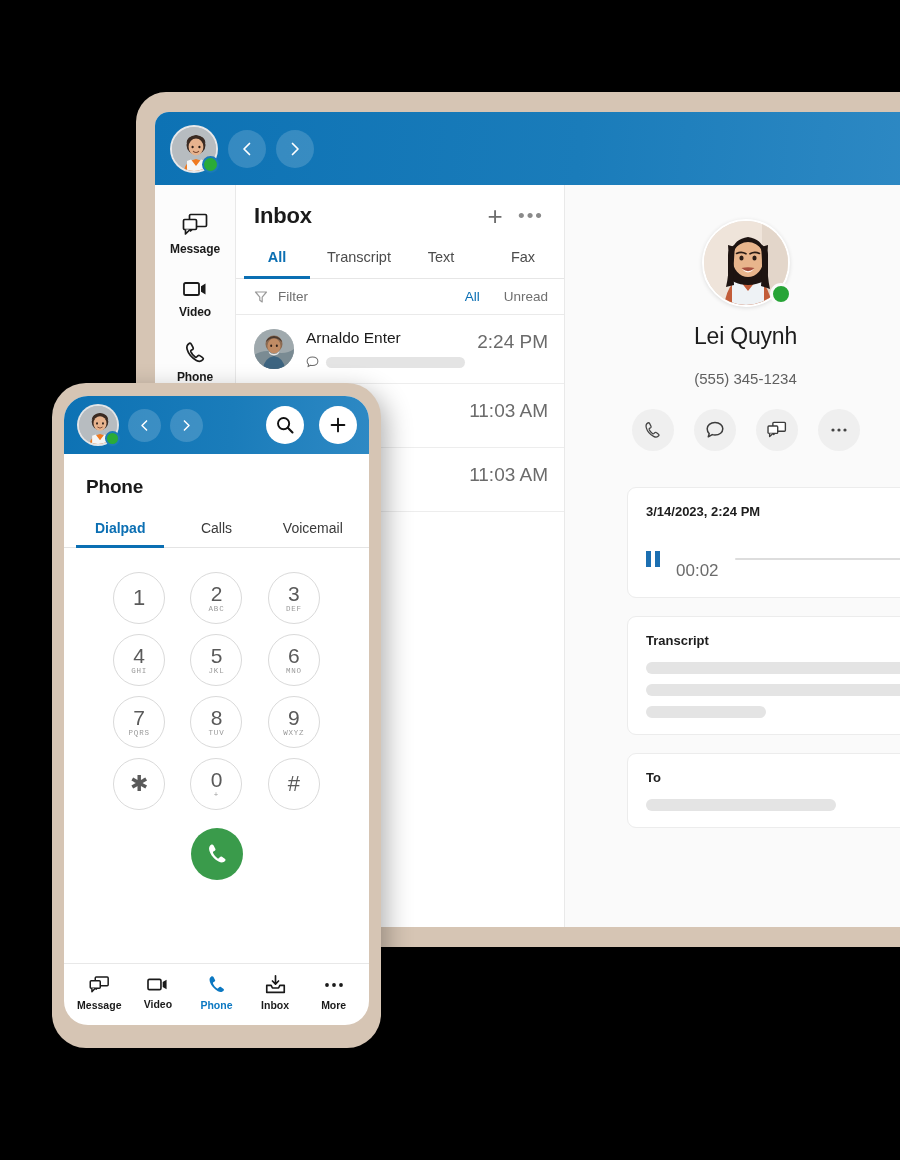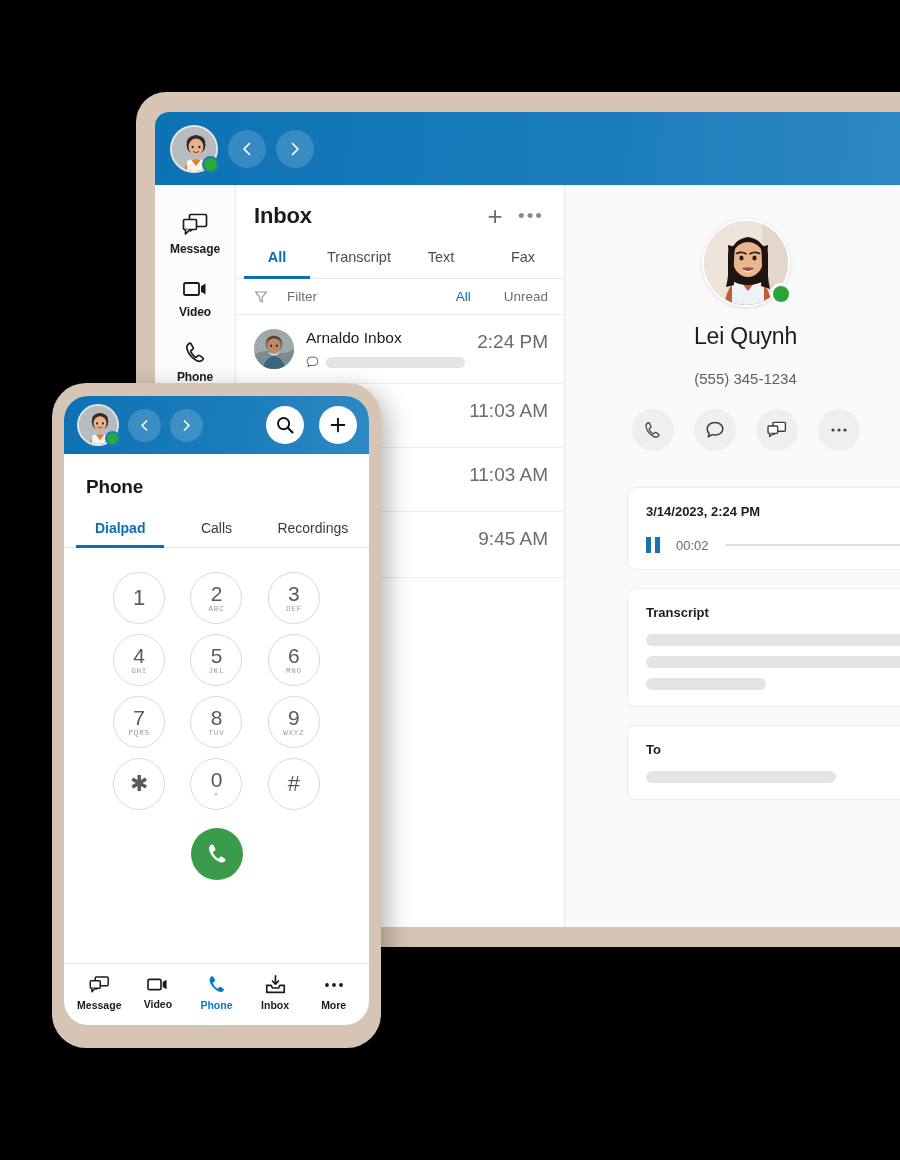--- a/index.html
+++ b/index.html
@@ -97,21 +97,21 @@
     flex: 1; text-align: center; font-size: 14.5px; color: #4c4c4c;
     padding: 10px 0 13px; position: relative;
   }
   .ib-tab.active { color: #0b6fb3; font-weight: 700; }
   .ib-tab.active:after {
     content:""; position: absolute; left: 8px; right: 8px; bottom: -1px;
     height: 3px; background: #0b6fb3;
   }
 
   #filter-row {
-    display: flex; align-items: center; gap: 19px;
+    display: flex; align-items: center; gap: 10px;
     padding: 10px 16px 10px 18px; border-bottom: 1px solid #eaeaea;
     font-size: 13.5px; color: #6f6f6f;
   }
   .fr-spacer { flex: 1; }
   .fr-all { color: #0b6fb3; font-size: 13.5px; }
   .fr-unread { color: #6f6f6f; font-size: 13.5px; margin-left: 14px; }
 
   #msg-list { flex: 1; overflow: hidden; }
   .msg-row {
     display: flex; align-items: flex-start; gap: 12px;
@@ -157,21 +157,21 @@
   .card {
     background: #fff; border: 1px solid #ececec; border-radius: 9px;
     margin: 0 0 0 62px; padding: 16px 18px;
     width: 320px;
   }
   #player-card { margin-top: 36px; }
   .card-date { font-size: 13px; font-weight: 700; color: #1d1d1d; }
   .player-row { display: flex; align-items: center; gap: 16px; margin-top: 18px; }
   .pause-ico { display: flex; gap: 4px; }
   .pause-ico i { display: block; width: 5px; height: 16px; background: #1c6fb1; }
-  .player-time { font-size: 13px; color: #6b6b6b; }
+  .player-time { font-size: 17px; color: #6b6b6b; margin-top: 24px; }
   .player-track { flex: 1; height: 2px; background: #dddddd; border-radius: 2px; }
   #transcript-card { margin-top: 18px; }
   #to-card { margin-top: 18px; }
   .card-label { font-size: 13px; font-weight: 700; color: #1d1d1d; margin-bottom: 14px; }
   .card .skel { margin-bottom: 10px; height: 12px; }
   .card .skel:last-child { margin-bottom: 0; }
 
   
   #phone-frame {
     position: absolute;
@@ -333,21 +333,21 @@
                   <circle cx="20" cy="15" r="8.5" fill="#8a6a52"></circle>
                   <ellipse cx="20" cy="17" rx="6.6" ry="7.6" fill="#c08b64"></ellipse>
                   <path d="M12 13 Q20 5 28 13 Q27 8 20 7 Q13 8 12 13Z" fill="#4a3a30"></path>
                   <path d="M14.6 22.5 Q20 27.5 25.4 22.5 Q25 26 20 26.6 Q15 26 14.6 22.5Z" fill="#e8e8e8"></path>
                   <ellipse cx="17.2" cy="16.8" rx="1" ry="1.2" fill="#2b1d16"></ellipse>
                   <ellipse cx="22.8" cy="16.8" rx="1" ry="1.2" fill="#2b1d16"></ellipse>
                   <path d="M9 40 Q10 29 20 27 Q30 29 31 40 Z" fill="#3d6480"></path>
                 </svg>
               </div>
               <div class="msg-main">
-                <div class="msg-name">Arnaldo Inbox</div>
+                <div class="msg-name">Arnaldo Enter</div>
                 <div class="msg-sub">
                   <svg width="14" height="14" viewBox="0 0 14 14">
                     <path d="M7 1.6 C10.4 1.6 12.8 3.6 12.8 6.2 C12.8 8.8 10.4 10.8 7 10.8 C6.2 10.8 5.5 10.7 4.8 10.5 L2.2 12 L2.8 9.6 C1.7 8.7 1.2 7.5 1.2 6.2 C1.2 3.6 3.6 1.6 7 1.6 Z" fill="none" stroke="#6b6b6b" stroke-width="1.1" stroke-linejoin="round"></path>
                   </svg>
                   <div class="skel" style="width:150px"></div>
                 </div>
               </div>
               <div class="msg-time">2:24 PM</div>
             </div>
 
@@ -365,29 +365,20 @@
             <div class="msg-row">
               <div class="msg-main">
                 <div class="msg-name"></div>
                 <div class="msg-sub">
                   <div class="skel" style="width:120px"></div>
                 </div>
               </div>
               <div class="msg-time">11:03 AM</div>
             </div>
 
-            <div class="msg-row">
-              <div class="msg-main">
-                <div class="msg-name">ley</div>
-                <div class="msg-sub">
-                  <div class="skel" style="width:75px"></div>
-                </div>
-              </div>
-              <div class="msg-time">9:45 AM</div>
-            </div>
           </div>
         </div>
 
         <div id="detail-pane">
           <div id="detail-head">
             <div id="contact-av-wrap">
               <div id="contact-av">
                 <svg width="88" height="88" viewBox="0 0 88 88">
                   <rect width="88" height="88" fill="#efe4da"></rect>
                   <rect x="58" y="0" width="30" height="88" fill="#e3d6ca"></rect>
@@ -511,21 +502,21 @@
             <path d="M10 3.6 L10 16.4 M3.6 10 L16.4 10" stroke="#111" stroke-width="1.9" stroke-linecap="round"></path>
           </svg>
         </div>
       </div>
 
       <div id="phone-title">Phone</div>
 
       <div id="phone-tabs">
         <div class="ph-tab active">Dialpad</div>
         <div class="ph-tab">Calls</div>
-        <div class="ph-tab">Recordings</div>
+        <div class="ph-tab">Voicemail</div>
       </div>
 
 
       <div id="dialpad">
         <div class="key nolabel">
           <span class="kd">1</span>
         </div>
         <div class="key">
           <span class="kd">2</span>
           <span class="kl">ABC</span>

